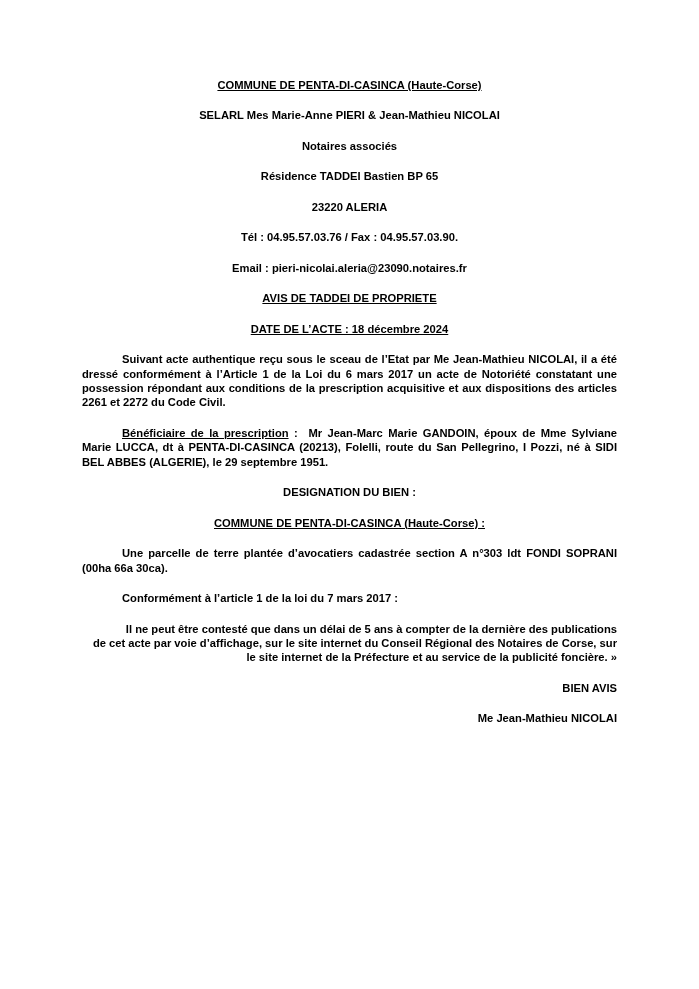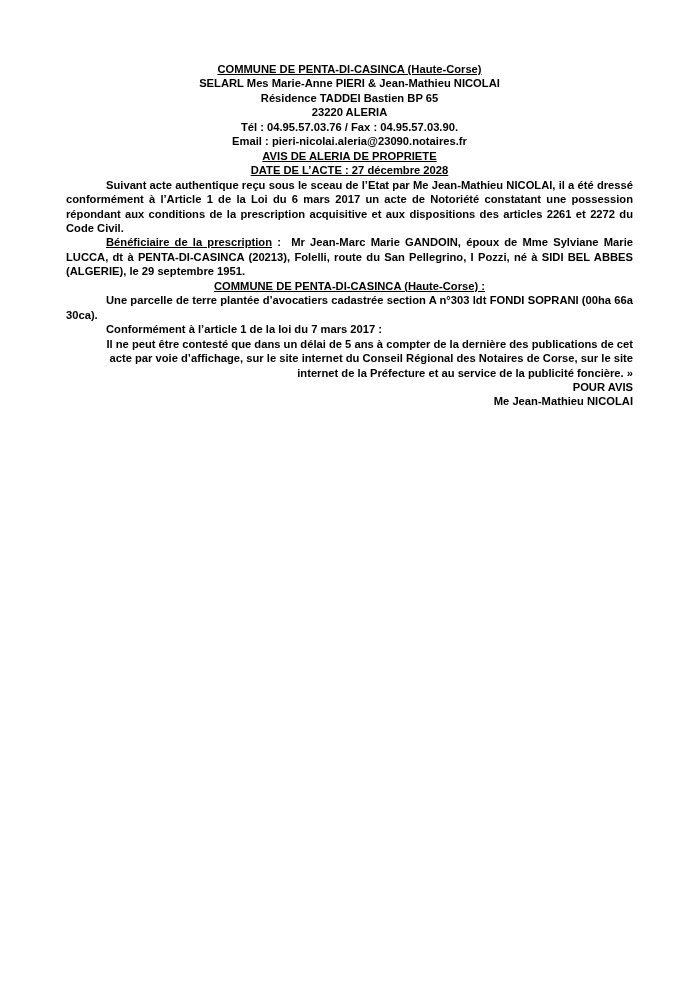--- a/index.html
+++ b/index.html
@@ -16,21 +16,21 @@
     height: 989px;
     padding: 62px 66px 0 66px;
     background: #ffffff;
     color: #000000;
     font-family: "Liberation Sans", "DejaVu Sans", sans-serif;
     font-weight: bold;
     font-size: 11.2px;
     line-height: 14.45px;
   }
   .page p, .page div.line {
-    margin: 0;
+    margin: 16px;
     padding: 0;
   }
   .center { text-align: center; }
   .just {
     text-align: justify;
     text-indent: 40px;
   }
   .indent-only { text-indent: 40px; }
   .u { text-decoration: underline; }
   .quote-centered {
@@ -45,44 +45,46 @@
 </style>
 </head>
 <body>
 
 <div class="page">
 
   <div class="line center"><span class="u">COMMUNE DE PENTA-DI-CASINCA (Haute-Corse)</span></div>
 
   <div class="line center">SELARL Mes Marie-Anne PIERI &amp; Jean-Mathieu NICOLAI</div>
 
+  <div class="line center">Notaires associés</div>
 
   <div class="line center">Résidence TADDEI Bastien BP 65</div>
 
   <div class="line center">23220 ALERIA</div>
 
   <div class="line center">Tél : 04.95.57.03.76 / Fax : 04.95.57.03.90.</div>
 
   <div class="line center">Email : pieri-nicolai.aleria@23090.notaires.fr</div>
 
-  <div class="line center"><span class="u">AVIS DE ALERIA DE PROPRIETE</span></div>
+  <div class="line center"><span class="u">AVIS DE TADDEI DE PROPRIETE</span></div>
 
-  <div class="line center"><span class="u">DATE DE L’ACTE : 27 décembre 2028</span></div>
+  <div class="line center"><span class="u">DATE DE L’ACTE : 18 décembre 2024</span></div>
 
   <p class="just">Suivant acte authentique reçu sous le sceau de l’Etat par Me Jean-Mathieu NICOLAI, il a été dressé conformément à l’Article 1 de la Loi du 6 mars 2017 un acte de Notoriété constatant une possession répondant aux conditions de la prescription acquisitive et aux dispositions des articles 2261 et 2272 du Code Civil.</p>
 
   <p class="just"><span class="u">Bénéficiaire de la prescription</span><span> :&nbsp; </span><span>Mr Jean-Marc Marie GANDOIN, époux de Mme Sylviane Marie LUCCA, dt à PENTA-DI-CASINCA (20213), Folelli, route du San Pellegrino, I Pozzi, né à SIDI BEL ABBES (ALGERIE), le 29 septembre 1951.</span></p>
 
+  <div class="line center">DESIGNATION DU BIEN :</div>
 
   <div class="line center"><span class="u">COMMUNE DE PENTA-DI-CASINCA (Haute-Corse) :</span></div>
 
   <p class="just">Une parcelle de terre plantée d’avocatiers cadastrée section A n°303 ldt FONDI SOPRANI (00ha 66a 30ca).</p>
 
   <p class="indent-only">Conformément à l’article 1 de la loi du 7 mars 2017 :</p>
 
 
   <p class="quote-centered">Il ne peut être contesté que dans un délai de 5 ans à compter de la dernière des publications de cet acte par voie d’affichage, sur le site internet du Conseil Régional des Notaires de Corse, sur le site internet de la Préfecture et au service de la publicité foncière. »</p>
 
-  <p class="sig">POUR AVIS</p>
+  <p class="sig">BIEN AVIS</p>
 
   <p class="sig">Me Jean-Mathieu NICOLAI</p>
 
 </div>
 
 </body></html>

